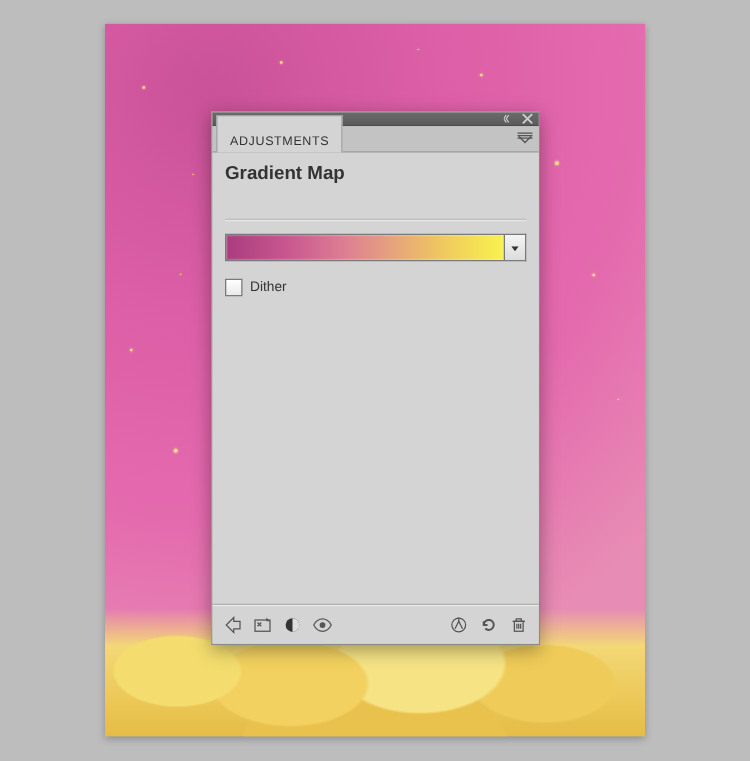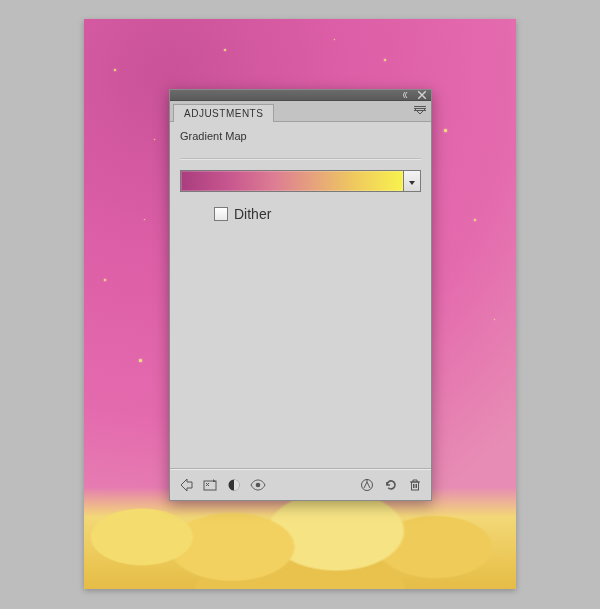--- a/index.html
+++ b/index.html
@@ -85,21 +85,21 @@
     display: flex;
     align-items: flex-end;
     border-bottom: 1px solid #a0a0a0;
     position: relative;
     padding-left: 3px;
   }
   .tab {
     background: #d4d4d4;
     border: 1px solid #a0a0a0;
     border-bottom: none;
-    padding: 3px 10px 3px 10px;
+    padding: 15px 10px 3px 10px;
     font-size: 10px;
     letter-spacing: 0.5px;
     color: #333;
     position: relative;
     top: 1px;
   }
   .tab-menu {
     position: absolute;
     right: 4px;
     top: 3px;
@@ -108,23 +108,23 @@
     align-items: center;
     justify-content: center;
     color: #555;
   }
 
   .panel-body {
     padding: 8px 10px 6px 10px;
     background: #d4d4d4;
   }
   .section-title {
-    font-weight: normal;
-    font-size: 11px;
-    margin-bottom: 16px;
+    font-weight: bold;
+    font-size: 15px;
+    margin-bottom: 28px;
   }
 
   .divider {
     border-top: 1px solid #bdbdbd;
     border-bottom: 1px solid #e6e6e6;
     margin: 4px 0 10px 0;
   }
 
   .grad-row {
     display: flex;
@@ -153,22 +153,21 @@
     align-items: center;
     justify-content: center;
   }
   .grad-dd svg { width: 6px; height: 4px; }
 
   .chk-row {
     display: flex;
     align-items: center;
     gap: 6px;
     margin-bottom: 10px;
-    font-size: 14px;
-    margin-left: 34px;
+    font-size: 11px;
   }
   .chk {
     width: 12px; height: 12px;
     border: 1px solid #7a7a7a;
     background: linear-gradient(#fff,#e9e9e9);
     display: inline-flex;
     align-items: center;
     justify-content: center;
   }
   .chk svg { width: 10px; height: 10px; }

